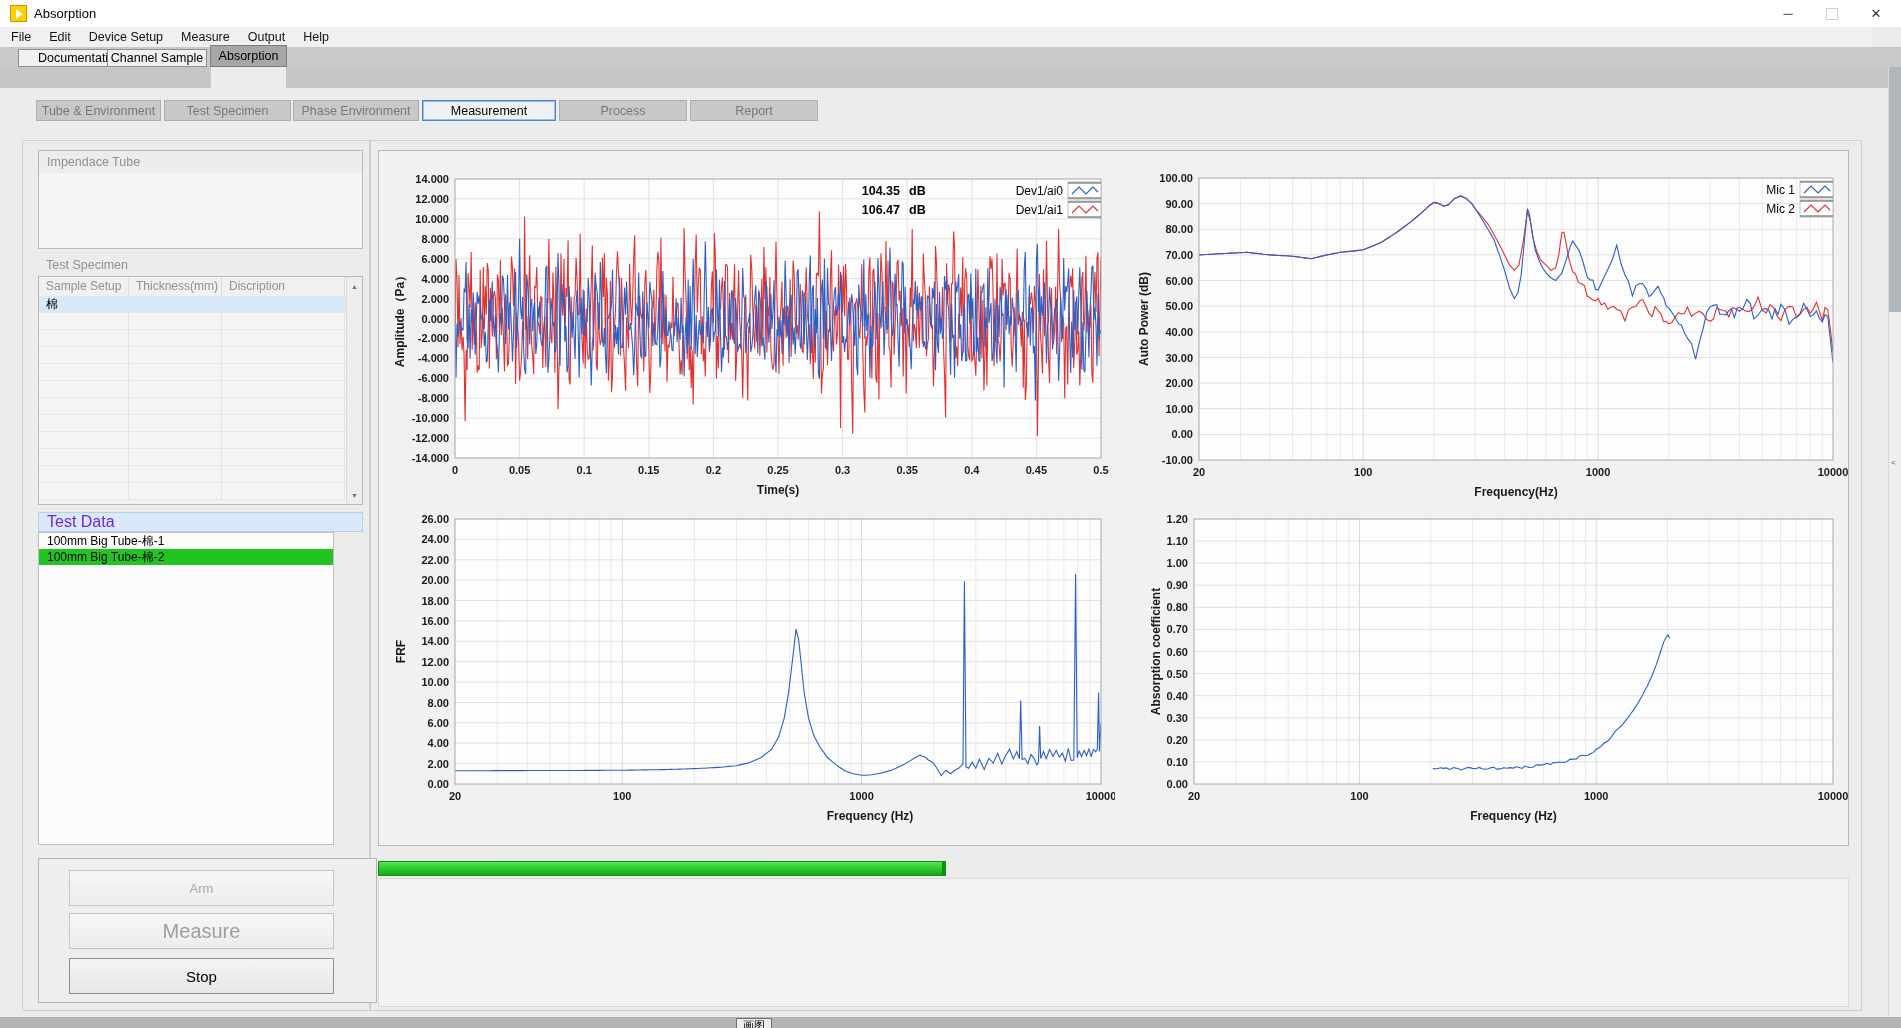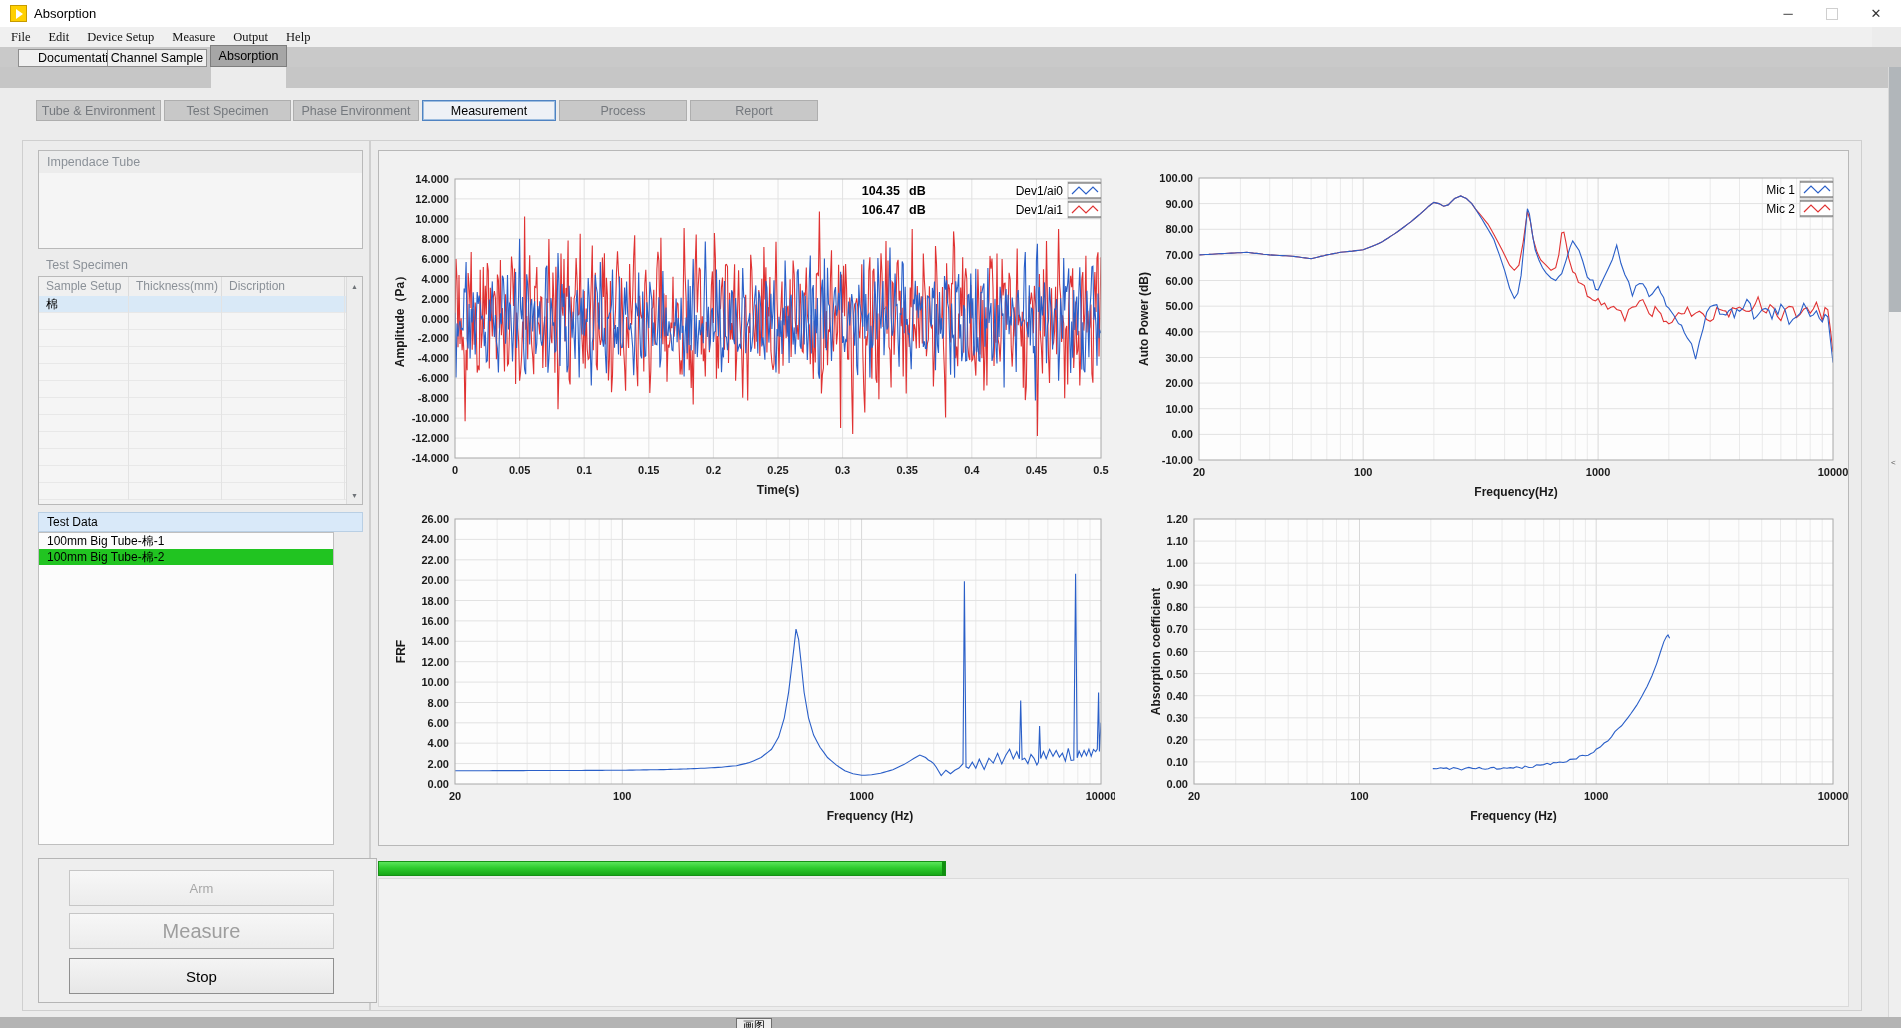--- a/index.html
+++ b/index.html
@@ -8,21 +8,21 @@
   .abs{position:absolute;box-sizing:border-box;}
   
   .titlebar{left:0;top:0;width:1901px;height:27px;background:#ffffff;}
   .app-icon{left:10px;top:5px;width:17px;height:17px;background:#ffd000;border:1px solid #c79b00;
             display:flex;align-items:center;justify-content:center;}
   .app-icon .tri{width:0;height:0;border-left:7px solid #ffffff;border-top:5px solid transparent;border-bottom:5px solid transparent;margin-left:2px;}
   .title-text{left:34px;top:0;height:27px;line-height:27px;font-size:13px;color:#000;}
   .win-btn{top:0;width:44px;height:27px;display:flex;align-items:center;justify-content:center;font-size:13px;color:#333;}
   .win-btn .maxbox{width:10px;height:10px;border:1.5px solid #cfcfcf;display:block;}
   
-  .menubar{left:0;top:27px;width:1872px;height:20px;background:#f0f0f0;padding-left:2px;font-family:Liberation Serif, serif;}
+  .menubar{left:0;top:27px;width:1872px;height:20px;background:#f0f0f0;padding-left:2px;}
   .menu-item{display:inline-block;height:20px;line-height:20px;padding:0 9px;font-size:12.5px;color:#111;}
   
   .tabstrip{left:0;top:47px;width:1901px;height:20px;background:#c9c9c9;}
   .tabband{left:0;top:67px;width:1888px;height:21px;background:#c6c6c6;}
   .tabnotch{top:67px;height:21px;background:#ececec;}
   .mtab{top:2px;height:18px;background:#f0f0f0;border:1px solid #8f8f8f;display:flex;align-items:center;justify-content:center;font-size:12.5px;color:#000;}
   .mtab.active{top:-2px;height:22px;background:#a6a6a6;border-color:#7e7e7e;z-index:2;}
   .pagebg{left:0;top:88px;width:1888px;height:929px;background:#ececec;}
   
   .subtab{top:100px;height:21px;background:#c8c8c8;border:1px solid #aeaeae;display:flex;align-items:center;justify-content:center;font-size:12.5px;color:#75797e;}
@@ -39,21 +39,21 @@
   .dd-arrow{width:0;height:0;border-left:5px solid transparent;border-right:5px solid transparent;border-top:6px solid #6f7378;}
   .ts-header{left:38px;top:254px;width:325px;height:22px;line-height:22px;padding-left:8px;font-size:12.5px;color:#8b9198;}
   .spec-table{left:38px;top:276px;width:325px;height:229px;border:1px solid #b9b9b9;background:#f2f2f2;overflow:hidden;}
   .spec-hrow{display:flex;height:19px;background:#f0f0f0;}
   .spec-hcell{height:19px;line-height:19px;padding-left:7px;font-size:12px;color:#8b9198;border-right:1px solid #dcdcdc;box-sizing:border-box;}
   .spec-row{display:flex;height:17px;background:#f5f5f5;border-bottom:1px solid #e8e8e8;box-sizing:border-box;}
   .spec-row.hl{background:#d9e9f7;}
   .spec-cell{height:17px;line-height:16px;padding-left:7px;font-size:12px;color:#000;border-right:1px solid #e3e3e3;box-sizing:border-box;overflow:hidden;}
   .spec-scroll{right:0;top:0;width:16px;height:100%;background:#ededed;border-left:1px solid #dcdcdc;}
   .scroll-arrow{left:0;width:15px;height:14px;display:flex;align-items:center;justify-content:center;font-size:7px;color:#6f7378;}
-  .td-header{left:38px;top:512px;width:325px;height:20px;background:#d9e9f9;border:1px solid #b9cfe4;line-height:18px;padding-left:8px;font-size:12px;color:#000000;}
+  .td-header{left:38px;top:512px;width:325px;height:20px;background:#d9e9f9;border:1px solid #b9cfe4;line-height:18px;padding-left:8px;font-size:16px;color:#6d28d9;}
   .td-list{left:38px;top:532px;width:296px;height:313px;background:#fcfcfc;border:1px solid #bfbfbf;}
   .td-item{height:16px;line-height:16px;padding-left:8px;font-size:12px;color:#000;white-space:nowrap;overflow:hidden;}
   .td-item.sel{background:#21c421;}
   .btnbox{left:38px;top:858px;width:339px;height:145px;border:1px solid #b5b5b5;background:#eeeeee;}
   .sbtn{left:30px;width:265px;height:36px;border:1px solid #c6c6c6;background:linear-gradient(#f7f7f7,#ececec);display:flex;align-items:center;justify-content:center;}
   .sbtn.arm{top:11px;font-size:13px;color:#a7a7a7;}
   .sbtn.measure{top:54px;font-size:20px;color:#9e9e9e;}
   .sbtn.stop{top:99px;font-size:15px;color:#000;border-color:#8f8f8f;background:linear-gradient(#f4f4f4,#e7e7e7);}
   
   .charts-panel{left:378px;top:150px;width:1471px;height:696px;border:1px solid #b8b8b8;background:#f1f1f1;}

